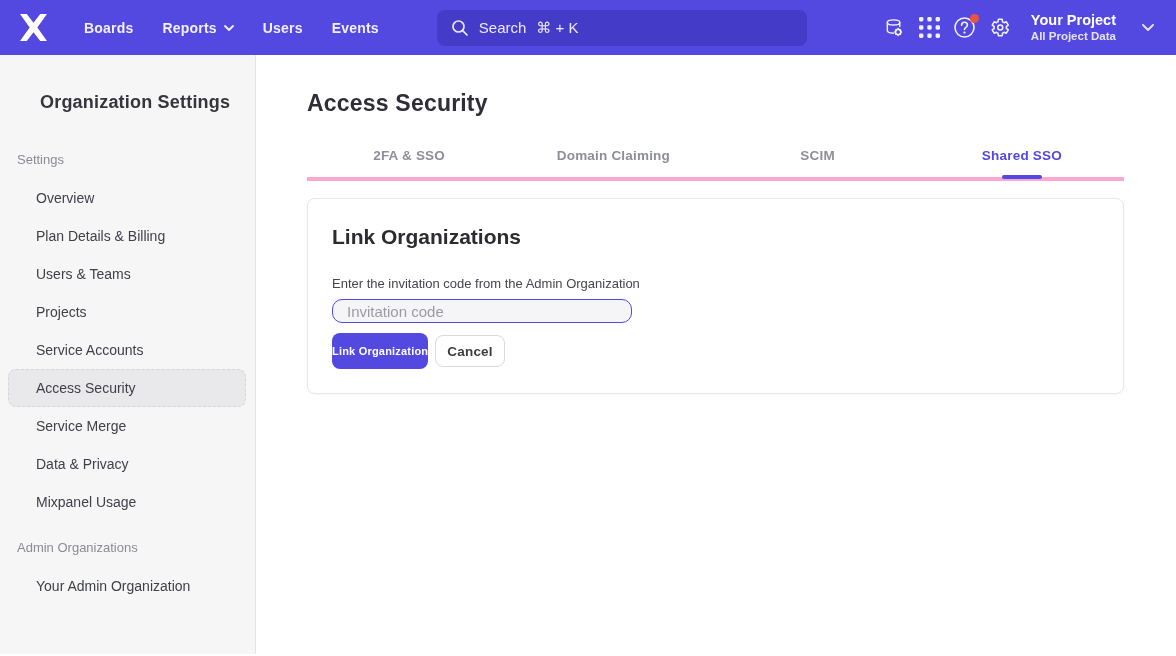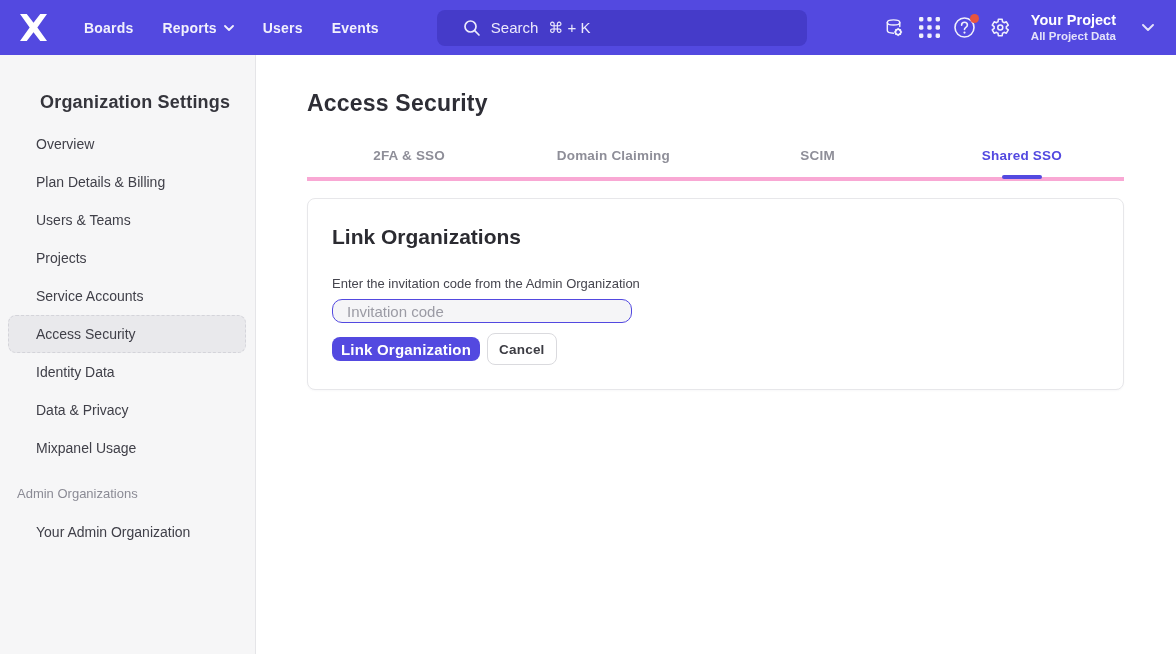--- a/index.html
+++ b/index.html
@@ -10,21 +10,21 @@
   .topnav{
     height:55px; background:#5349e0; display:flex; align-items:center;
     padding:0 22px 0 20px; color:#f4f3fd;
   }
   .logo{ width:27px; height:27px; display:flex; align-items:center; }
   .nav-items{ display:flex; align-items:center; margin-left:37px; gap:29px; }
   .nav-item{ font-size:14px; font-weight:700; color:#f1f0fc; cursor:pointer; display:flex; align-items:center; gap:7px; letter-spacing:.2px; }
   .chev{ display:inline-block; }
   .search{
     margin-left:58px; width:370px; height:36px; background:#453bc9; border-radius:8px;
-    display:flex; align-items:center; padding:0 26px; gap:10px; cursor:text;
+    display:flex; align-items:center; padding:0 14px; gap:10px; cursor:text;
   }
   .search-text{ font-size:15px; color:#eceafc; display:flex; gap:10px; }
   .nav-right{ margin-left:auto; display:flex; align-items:center; gap:12px; }
   .nav-icon{ width:23px; height:23px; position:relative; cursor:pointer; display:flex; align-items:center; justify-content:center; }
   .red-dot{ position:absolute; top:-2px; right:-3px; width:9px; height:9px; border-radius:50%; background:#e8543f; }
   .project{ margin-left:8px; text-align:left; cursor:pointer; }
   .project-name{ font-size:14.5px; font-weight:700; color:#ffffff; line-height:18px; }
   .project-scope{ font-size:11.5px; font-weight:700; color:#e4e2fa; line-height:15px; }
   .project-chev{ margin-left:14px; cursor:pointer; display:flex; }
 
@@ -65,22 +65,22 @@
   .field-label{ display:block; margin-top:27px; font-size:13px; color:#45454e; }
   .invite-input{
     margin-top:8px; width:300px; height:24px; border:1px solid #5349e0; border-radius:10px;
     background:#f5f5f7; padding:0 14px; font-size:15px; color:#32323a; outline:none;
     font-family:"Liberation Sans", sans-serif;
   }
   .invite-input::placeholder{ color:#9b9ba4; }
   .btn-row{ margin-top:10px; display:flex; gap:7px; align-items:center; }
   button{ font-family:"Liberation Sans", sans-serif; cursor:pointer; }
   .btn-primary{
-    height:24px; padding:0 9px; border:none; border-radius:8px; background:#5349e0;
-    color:#ffffff; font-size:15px; font-weight:700; letter-spacing:.2px;
+    height:36px; padding:0 0; border:none; border-radius:8px; background:#5349e0;
+    color:#ffffff; font-size:11px; font-weight:700; letter-spacing:.2px;
   }
   .btn-secondary{
     height:32px; padding:0 11px; border:1px solid #dadade; border-radius:8px; background:#ffffff;
     color:#3c3c43; font-size:13.5px; font-weight:700; letter-spacing:.2px;
   }
   svg{ display:block; }
 </style>
 </head>
 <body>
 
@@ -165,28 +165,29 @@
       <svg width="12" height="7" viewBox="0 0 12 7">
           <path d="M1 1 L6 6 L11 1" fill="none" stroke="#e4e2fa" stroke-width="1.9" stroke-linecap="round" stroke-linejoin="round"></path>
         </svg>
     </div>
   </div>
 </header>
 
 <div class="body-row">
   <aside class="sidebar">
     <h1>Organization Settings</h1>
+    <div class="section-label">Settings</div>
     <div class="side-list">
       <div class="side-item">Overview</div>
       <div class="side-item">Plan Details &amp; Billing</div>
       <div class="side-item">Users &amp; Teams</div>
       <div class="side-item">Projects</div>
       <div class="side-item">Service Accounts</div>
       <div class="side-item active">Access Security</div>
-      <div class="side-item">Identity Data</div>
+      <div class="side-item">Service Merge</div>
       <div class="side-item">Data &amp; Privacy</div>
       <div class="side-item">Mixpanel Usage</div>
     </div>
     <div class="section-label admin">Admin Organizations</div>
     <div class="side-list">
       <div class="side-item">Your Admin Organization</div>
     </div>
   </aside>
 
   <main class="main">

